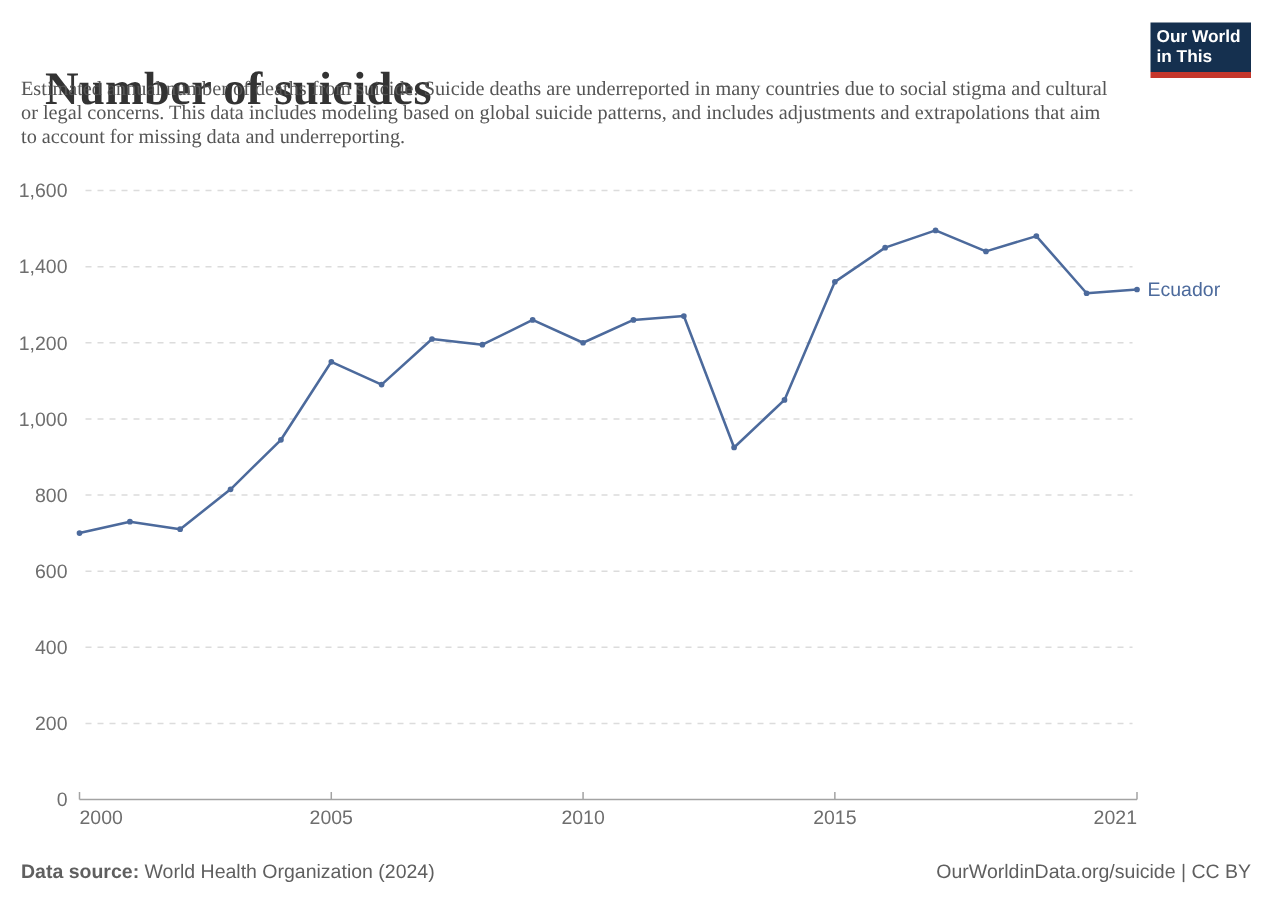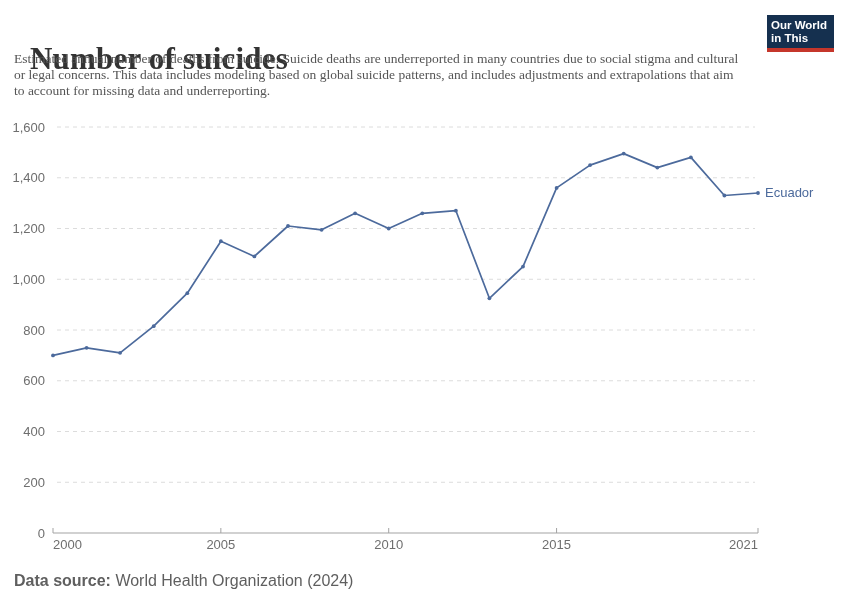--- a/index.html
+++ b/index.html
@@ -20,21 +20,21 @@
     position:absolute; top:15px; right:16px; width:67px; box-sizing:border-box;
     text-align:left; color:#ffffff; font-weight:700;
     font-size:11.5px; line-height:13px; padding:4px 4px 3px;
   }
   .owid-logo .red-bar { position:absolute; left:0; right:0; bottom:-4px; height:4px; }
   .chart-svg { position:absolute; left:0; top:0; width:850px; height:600px; }
   .chart-svg text { font-family:"Liberation Sans", sans-serif; }
   .page-footer {
     position:absolute; left:14px; right:16px; bottom:12px;
     display:flex; justify-content:space-between; align-items:center;
-    font-size:16px; line-height:15px; color:#5f5f5f;
+    font-size:13px; line-height:15px; color:#5f5f5f;
   }
   .page-footer .src-label { font-weight:700; }
 </style>
 </head>
 <body>
 
 <div class="page">
 
   <h1 class="chart-title">Number of suicides</h1>
 
@@ -99,15 +99,16 @@
       <circle cx="724.4" cy="195.5" r="1.9" fill="#4c6a9c"></circle>
       <circle cx="758.0" cy="193.0" r="1.9" fill="#4c6a9c"></circle>
       <text x="765" y="197.47500000000002" font-size="13" fill="#4c6a9c">Ecuador</text>
     </svg>
 
   <div class="page-footer">
     <div>
       <span class="src-label">Data source:</span>
       <span>World Health Organization (2024)</span>
     </div>
+    <div>OurWorldinData.org/suicide | CC BY</div>
   </div>
 
 </div>
 
 </body></html>

